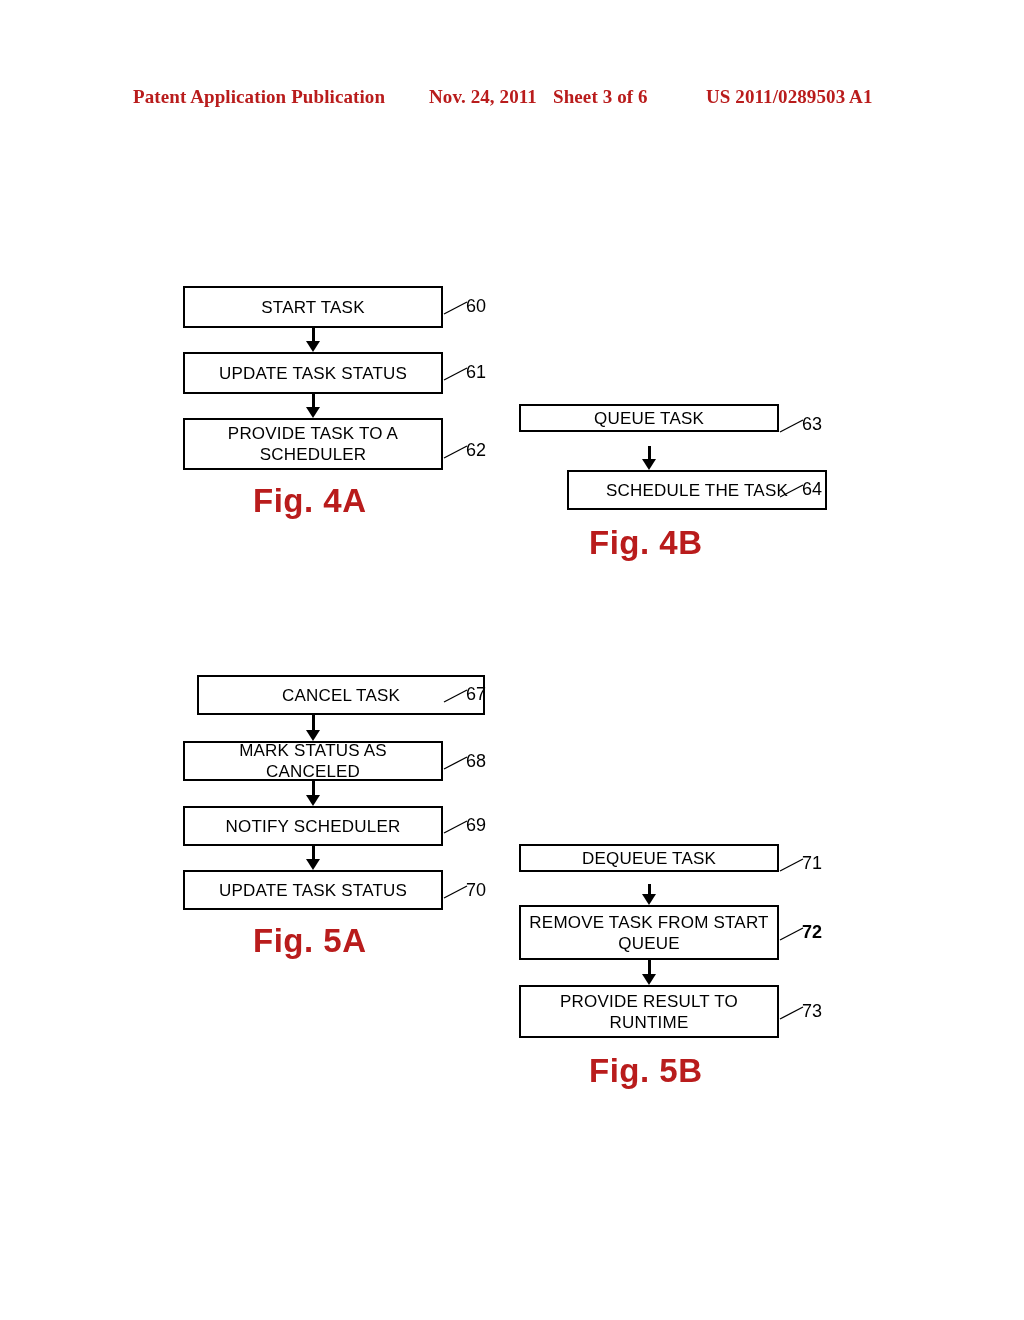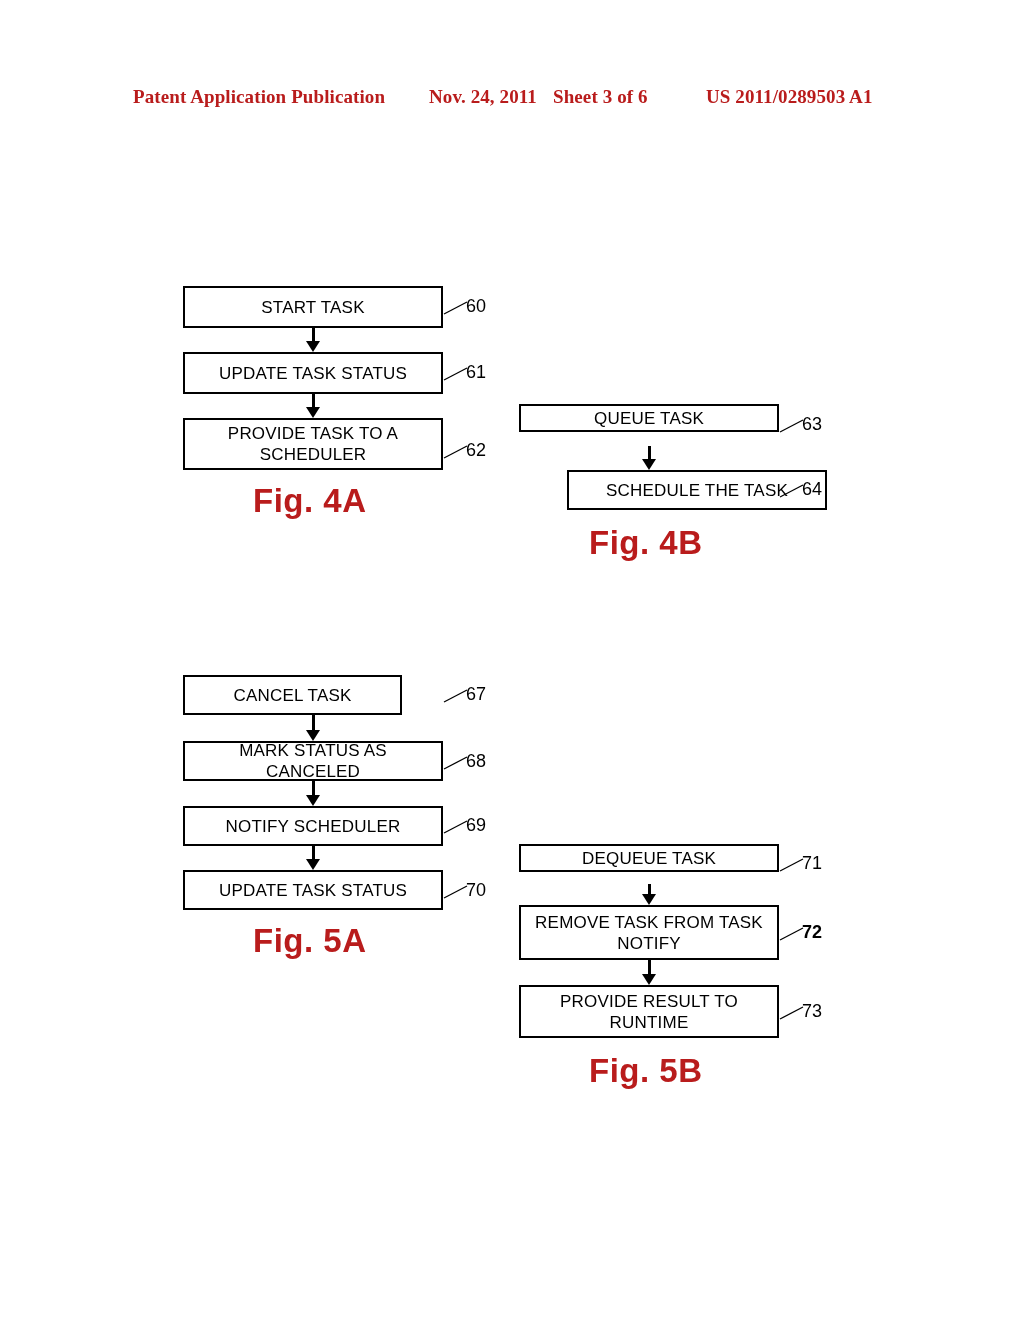--- a/index.html
+++ b/index.html
@@ -190,21 +190,21 @@
   <svg class="fc-leader" style="left:779px; top:483px; width:26px; height:16px;" viewBox="0 0 26 16">
     <line x1="1" y1="14" x2="24" y2="2" stroke="#000000" stroke-width="1.3"></line>
   </svg>
   <span class="fc-ref" style="left:802px; top:479px;">64</span>
 
   <div class="fig-caption" style="left:589px; top:524px;">Fig. 4B</div>
 </div>
 
 <div class="figure">
 
-  <div class="fc-box" style="left:183px; top:675px; width:219px; height:40px;">
+  <div class="fc-box" style="left:197px; top:675px; width:288px; height:40px;">
     <span>CANCEL TASK</span>
   </div>
   <svg class="fc-leader" style="left:443px; top:688px; width:26px; height:16px;" viewBox="0 0 26 16">
     <line x1="1" y1="14" x2="24" y2="2" stroke="#000000" stroke-width="1.3"></line>
   </svg>
   <span class="fc-ref" style="left:466px; top:684px;">67</span>
 
   <div class="fc-arrow" style="left:183px; top:715px; width:260px; height:26px;">
     <div class="shaft" style="height:16px;"></div>
     <div class="head"></div>
@@ -256,21 +256,21 @@
     <line x1="1" y1="14" x2="24" y2="2" stroke="#000000" stroke-width="1.3"></line>
   </svg>
   <span class="fc-ref" style="left:802px; top:853px;">71</span>
 
   <div class="fc-arrow" style="left:519px; top:884px; width:260px; height:21px;">
     <div class="shaft" style="height:12px;"></div>
     <div class="head"></div>
   </div>
 
   <div class="fc-box" style="left:519px; top:905px; width:260px; height:55px;">
-    <span>REMOVE TASK FROM TASK NOTIFY</span>
+    <span>REMOVE TASK FROM START QUEUE</span>
   </div>
   <svg class="fc-leader" style="left:779px; top:926px; width:26px; height:16px;" viewBox="0 0 26 16">
     <line x1="1" y1="14" x2="24" y2="2" stroke="#000000" stroke-width="1.3"></line>
   </svg>
   <span class="fc-ref" style="left:802px; top:922px;font-weight:bold;">72</span>
 
   <div class="fc-arrow" style="left:519px; top:960px; width:260px; height:25px;">
     <div class="shaft" style="height:15px;"></div>
     <div class="head"></div>
   </div>

